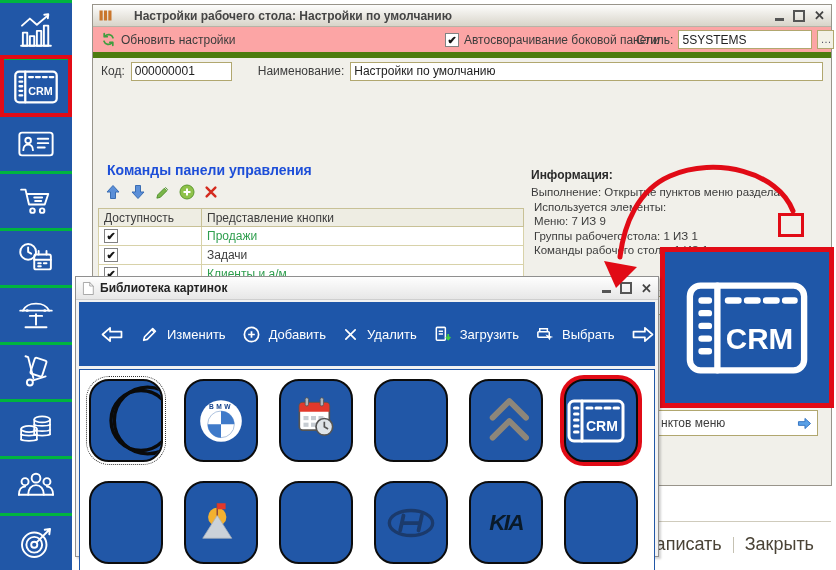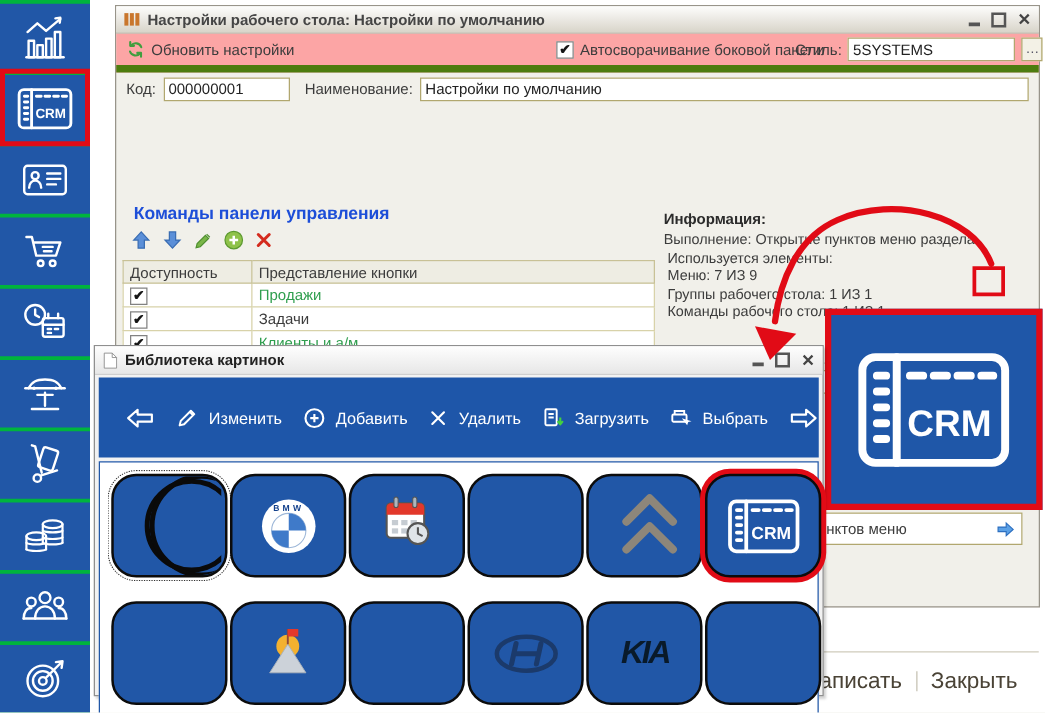--- a/index.html
+++ b/index.html
@@ -11,21 +11,21 @@
   .sidebar{position:absolute;left:0;top:0;width:72px;height:570px;background:#00b43e;
            padding-top:3px;box-sizing:border-box;z-index:2}
   .side-tile{width:72px;height:54px;background:#2157a7;margin-bottom:3px;
              display:flex;align-items:center;justify-content:center}
   .ring-sidebar{position:absolute;left:0;top:55px;width:72px;height:62px;
                 border:4px solid #e10b16;box-sizing:border-box;z-index:8;pointer-events:none}
 
   
   .main-window{position:absolute;left:92px;top:4px;width:740px;height:482px;background:#f1f0ea;
                border:1px solid #98948a;box-sizing:border-box;z-index:1}
-  .titlebar{height:21px;display:flex;align-items:center;gap:6px;padding:0 6px;
+  .titlebar{height:21px;display:flex;align-items:center;gap:22px;padding:0 6px;
             background:linear-gradient(#fdfdfc,#d8d4c9);border-bottom:1px solid #b7b3a6;
             font-weight:bold;color:#454545}
   .win-btns{margin-left:auto;display:flex;gap:9px;align-items:center}
   .btn-min{width:9px;height:3px;background:#555;margin-top:7px}
   .btn-max{width:8px;height:8px;border:2px solid #555}
   .btn-close{font-weight:bold;color:#444;font-size:13px;line-height:13px}
 
   .toolbar{height:25px;display:flex;align-items:center;padding:0 8px;
            border-bottom:6px solid #4d7c0f;position:relative;background:#fca5a5}
   .tb-group{display:flex;align-items:center;gap:5px}
@@ -77,22 +77,22 @@
   
   .dialog{position:absolute;left:75px;top:276px;width:584px;height:281px;background:#f2f2f2;
           border:1px solid #8f8f8f;box-shadow:2px 2px 2px rgba(0,0,0,.18);z-index:5;box-sizing:border-box}
   .dlg-titlebar{height:22px;display:flex;align-items:center;gap:6px;padding:0 6px;font-weight:bold;
                 color:#222;background:linear-gradient(#fefefe,#e7e7e7);border-bottom:1px solid #cfcfcf}
   .dlg-toolbar{margin:2px 3px 0 3px;height:40px;background:#1e56a9;display:flex;align-items:center;
                justify-content:space-between;padding:12px 12px;color:#fff;font-size:13px}
   .tbb{display:flex;align-items:center;gap:8px;padding:5px 8px;border-radius:4px}
   .dlg-content{margin:3px;border:1px solid #2157a7;background:#fff;padding:9px;
                display:grid;grid-template-columns:repeat(6,83px);gap:19px 12px}
-  .tile{width:93px;height:83px;background:#2157a7;border:2px solid #0c0c0c;border-radius:20px;
-        box-sizing:border-box;display:flex;align-items:center;justify-content:center;
+  .tile{width:74px;height:83px;background:#2157a7;border:2px solid #0c0c0c;border-radius:20px;
+        box-sizing:border-box;display:flex;align-items:center;justify-content:flex-start;
         overflow:hidden;position:relative}
   .tile.selected{outline:1px dotted #333;outline-offset:2px}
   .tile.ringed{box-shadow:0 0 0 4px #e10b16}
 
   
   .ring-dots{position:absolute;left:778px;top:213px;width:26px;height:24px;border:3px solid #e10b16;
              box-sizing:border-box;z-index:6;pointer-events:none}
   .arrow-annot{position:absolute;left:0;top:0;width:836px;height:570px;pointer-events:none;z-index:30}
 </style>
 </head>
@@ -253,21 +253,21 @@
       <span>Стиль:</span>
       <input class="fld" style="width: 126px;" value="5SYSTEMS">
       <span class="btn-dots">…</span>
       <span class="btn-x">✕</span>
     </span>
   </div>
 
   <div class="coderow">
     <span>Код:</span>
     <input class="fld" style="width: 93px;" value="000000001">
-    <span style="margin-left:6px">Наименование:</span>
+    <span style="margin-left:20px">Наименование:</span>
     <input class="fld" style="flex: 1 1 0%;" value="Настройки по умолчанию">
   </div>
 
   <div class="body-area">
     <div class="cmd-title">Команды панели управления</div>
 
     <div class="cmd-icons">
       <svg width="16" height="16" viewBox="0 0 16 16">
         <path d="M8 1.5l6 6.5h-3.5v6.5h-5V8H2z" fill="#5b8fd8" stroke="#3a6db3"></path>
         </svg>

